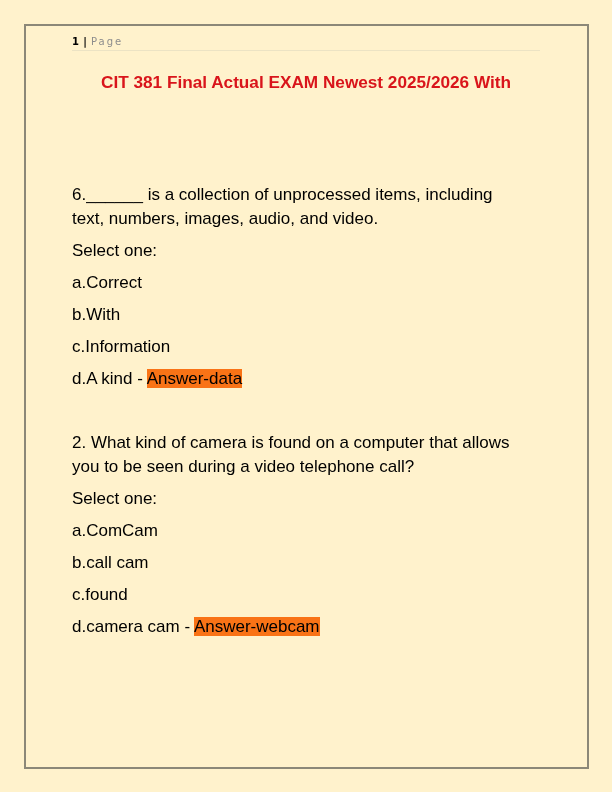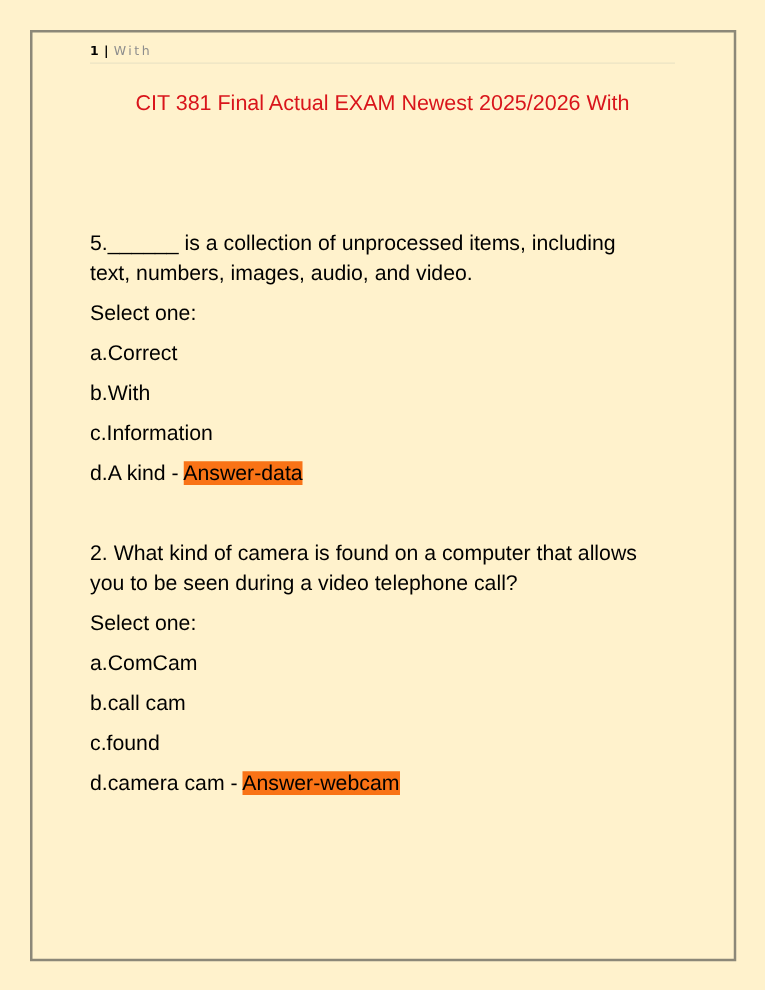--- a/index.html
+++ b/index.html
@@ -30,52 +30,52 @@
     }
     .header .num { font-weight: bold; color: #000; }
     .header .sep { font-weight: bold; color: #000; margin: 0 1px; }
     .header .pg { color: #8d8d8d; letter-spacing: 2px; }
     .title {
       position: absolute;
       left: 72px; top: 71px;
       width: 468px;
       text-align: center;
       color: #d9151b;
-      font-weight: normal;
+      font-weight: bold;
       font-size: 17.2px;
       line-height: 23px;
     }
     .content {
       position: absolute;
       left: 72px; top: 0;
       width: 470px;
       font-size: 17px;
     }
     .line { position: absolute; left: 0; white-space: nowrap; line-height: 22px; }
     .hl { background: #f97316; }
   </style>
 </head>
 <body>
 
 <div class="page-border"></div>
 
 <div class="header">
   <span class="num">1</span>
   <span class="sep">|</span>
-  <span class="pg">With</span>
+  <span class="pg">Page</span>
 </div>
 
 <div class="title">
   <div>CIT 381 Final Actual EXAM Newest 2025/2026 With</div>
 </div>
 
 <div class="content">
 
   <div>
-    <div class="line" style="top:184px">5.______ is a collection of unprocessed items, including</div>
+    <div class="line" style="top:184px">6.______ is a collection of unprocessed items, including</div>
     <div class="line" style="top:208px">text, numbers, images, audio, and video.</div>
     <div class="line" style="top:240px">Select one:</div>
     <div class="line" style="top:272px">a.Correct</div>
     <div class="line" style="top:304px">b.With</div>
     <div class="line" style="top:336px">c.Information</div>
     <div class="line" style="top:368px">
       <span>d.A kind - </span><span class="hl">Answer-data</span>
     </div>
   </div>
 

